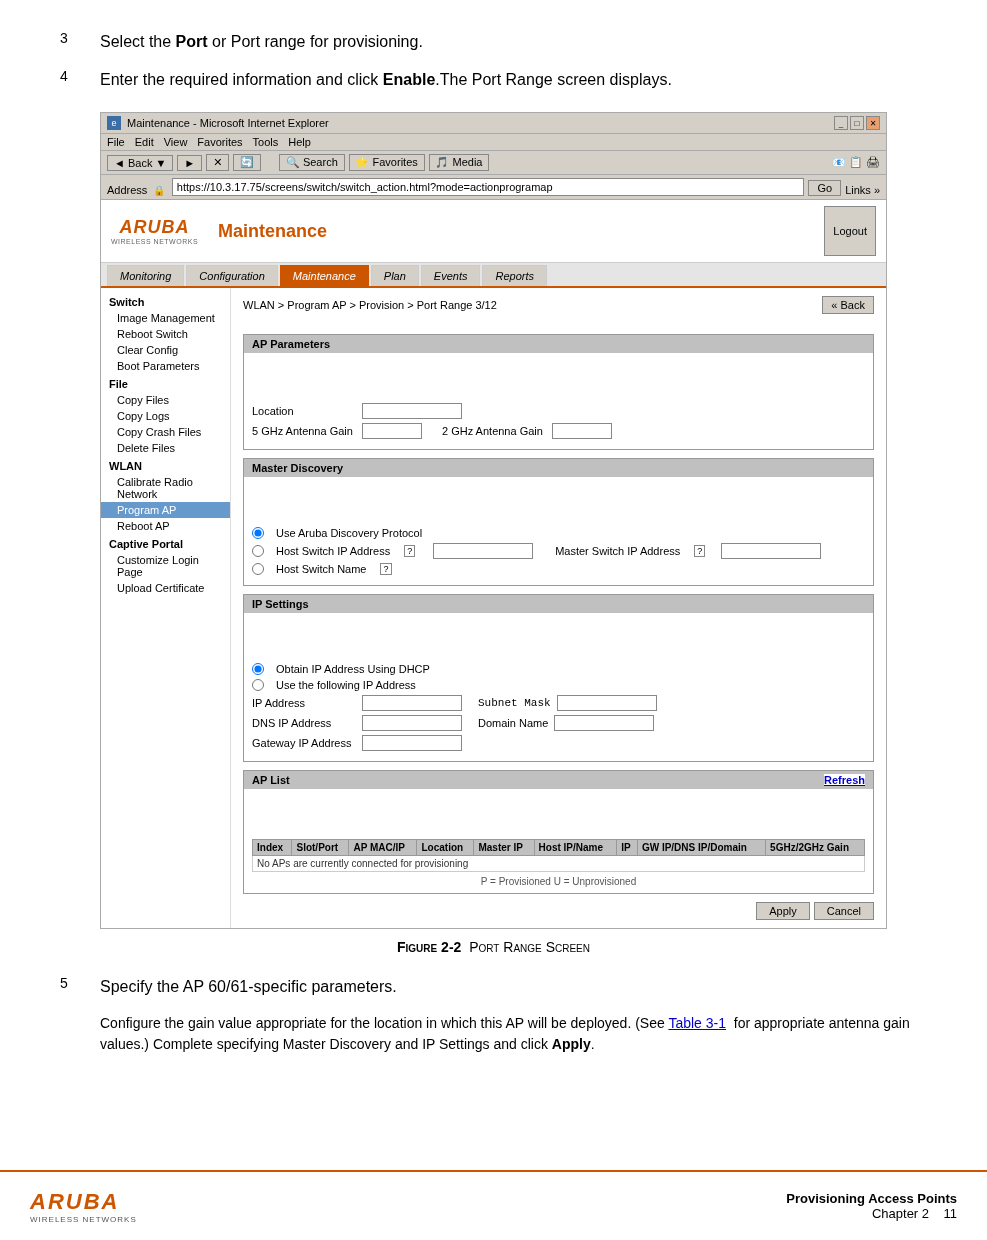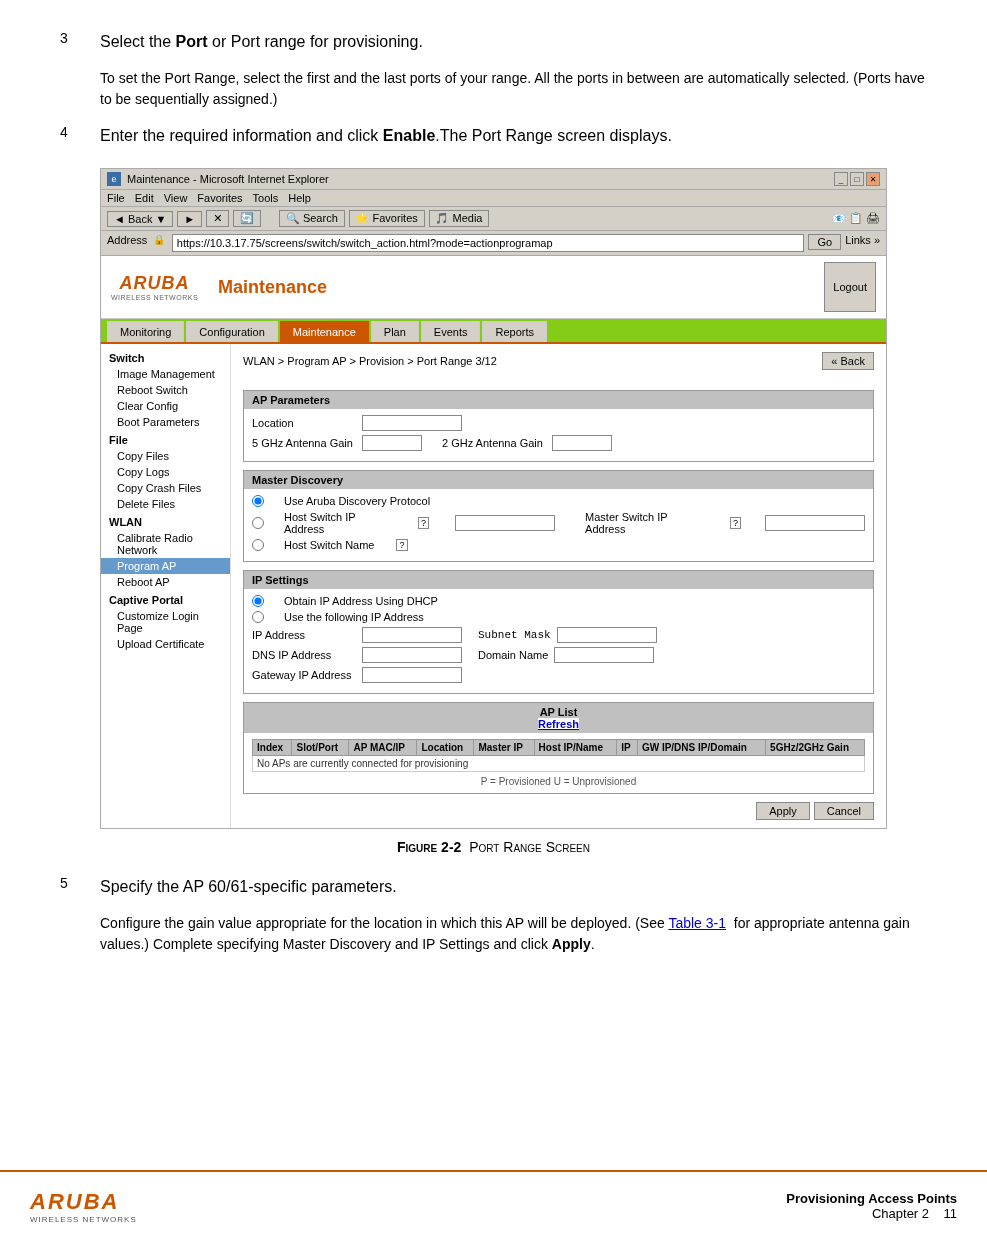--- a/index.html
+++ b/index.html
@@ -131,21 +131,21 @@
       cursor: pointer;
       display: flex;
       align-items: center;
       gap: 2px;
     }
 
     .address-bar-row {
       background: #d4d0c8;
       padding: 3px 6px;
       display: flex;
-      align-items: flex-start;
+      align-items: flex-end;
       gap: 4px;
       font-size: 11px;
       border-bottom: 1px solid #aaa;
     }
 
     .address-label {
       font-size: 11px;
     }
 
     .address-input {
@@ -219,23 +219,24 @@
       background: #d4d0c8;
       border: 1px solid #888;
       padding: 18px 8px;
       font-size: 11px;
       cursor: pointer;
     }
 
     
     .nav-tabs {
       display: flex;
-      background: #84cc16;
+      background: #e5e5e5;
       border-bottom: 2px solid #cc5500;
       padding: 0 6px;
+      font-style: italic;
     }
 
     .nav-tab {
       padding: 4px 12px;
       font-size: 11px;
       cursor: pointer;
       border: 1px solid #ccc;
       border-bottom: none;
       background: #d4d0c8;
       margin-right: 2px;
@@ -309,20 +310,21 @@
 
     .section-header {
       background: #c0c0c0;
       padding: 3px 8px;
       font-weight: bold;
       font-size: 11px;
     }
 
     .section-body {
       padding: 6px 8px;
+      margin-top: 44px;
     }
 
     .form-row {
       display: flex;
       align-items: center;
       margin-bottom: 4px;
       font-size: 11px;
     }
 
     .form-label {
@@ -342,21 +344,21 @@
       height: 16px;
       width: 60px;
       border: 1px solid #888;
       font-size: 11px;
       padding: 0 2px;
     }
 
     .radio-row {
       display: flex;
       align-items: center;
-      gap: 20px;
+      gap: 12px;
       margin-bottom: 4px;
       font-size: 11px;
     }
 
     .radio-input {
       width: 12px;
       height: 12px;
     }
 
     .refresh-btn {
@@ -485,21 +487,20 @@
 <body>
 
 <div class="page-content">
 
   <div class="step-row">
     <div class="step-num">3</div>
     <div class="step-text">
       Select the <strong>Port</strong> or Port range for provisioning.
     </div>
   </div>
-  <div class="sub-para">To set the Port Range, select the first and the last ports of your range. All the ports in between are automatically selected. (Ports have to be sequentially assigned.)</div>
 
   <div class="step-row">
     <div class="step-num">4</div>
     <div class="step-text">
       Enter the required information and click <strong>Enable</strong>.The Port Range screen displays.
     </div>
   </div>
 
   <div class="screenshot-container">
 
@@ -664,21 +665,21 @@
               </div>
               <div class="form-row">
                 <span class="form-label">Gateway IP Address</span>
                 <input class="form-input" type="text" value="" style="">
               </div>
             </div>
           </div>
 
           <div class="section-box">
             <div class="section-header">
-              <div style="display:flex; justify-content:space-between; align-items:center;flex-direction:column;">
+              <div style="display:flex; justify-content:space-between; align-items:center;">
                 <span>AP List</span>
                 <span class="refresh-btn">Refresh</span>
               </div>
             </div>
             <div class="section-body">
               <table class="ap-table">
                 <thead>
                   <tr>
                     <th>Index</th>
                     <th>Slot/Port</th>

